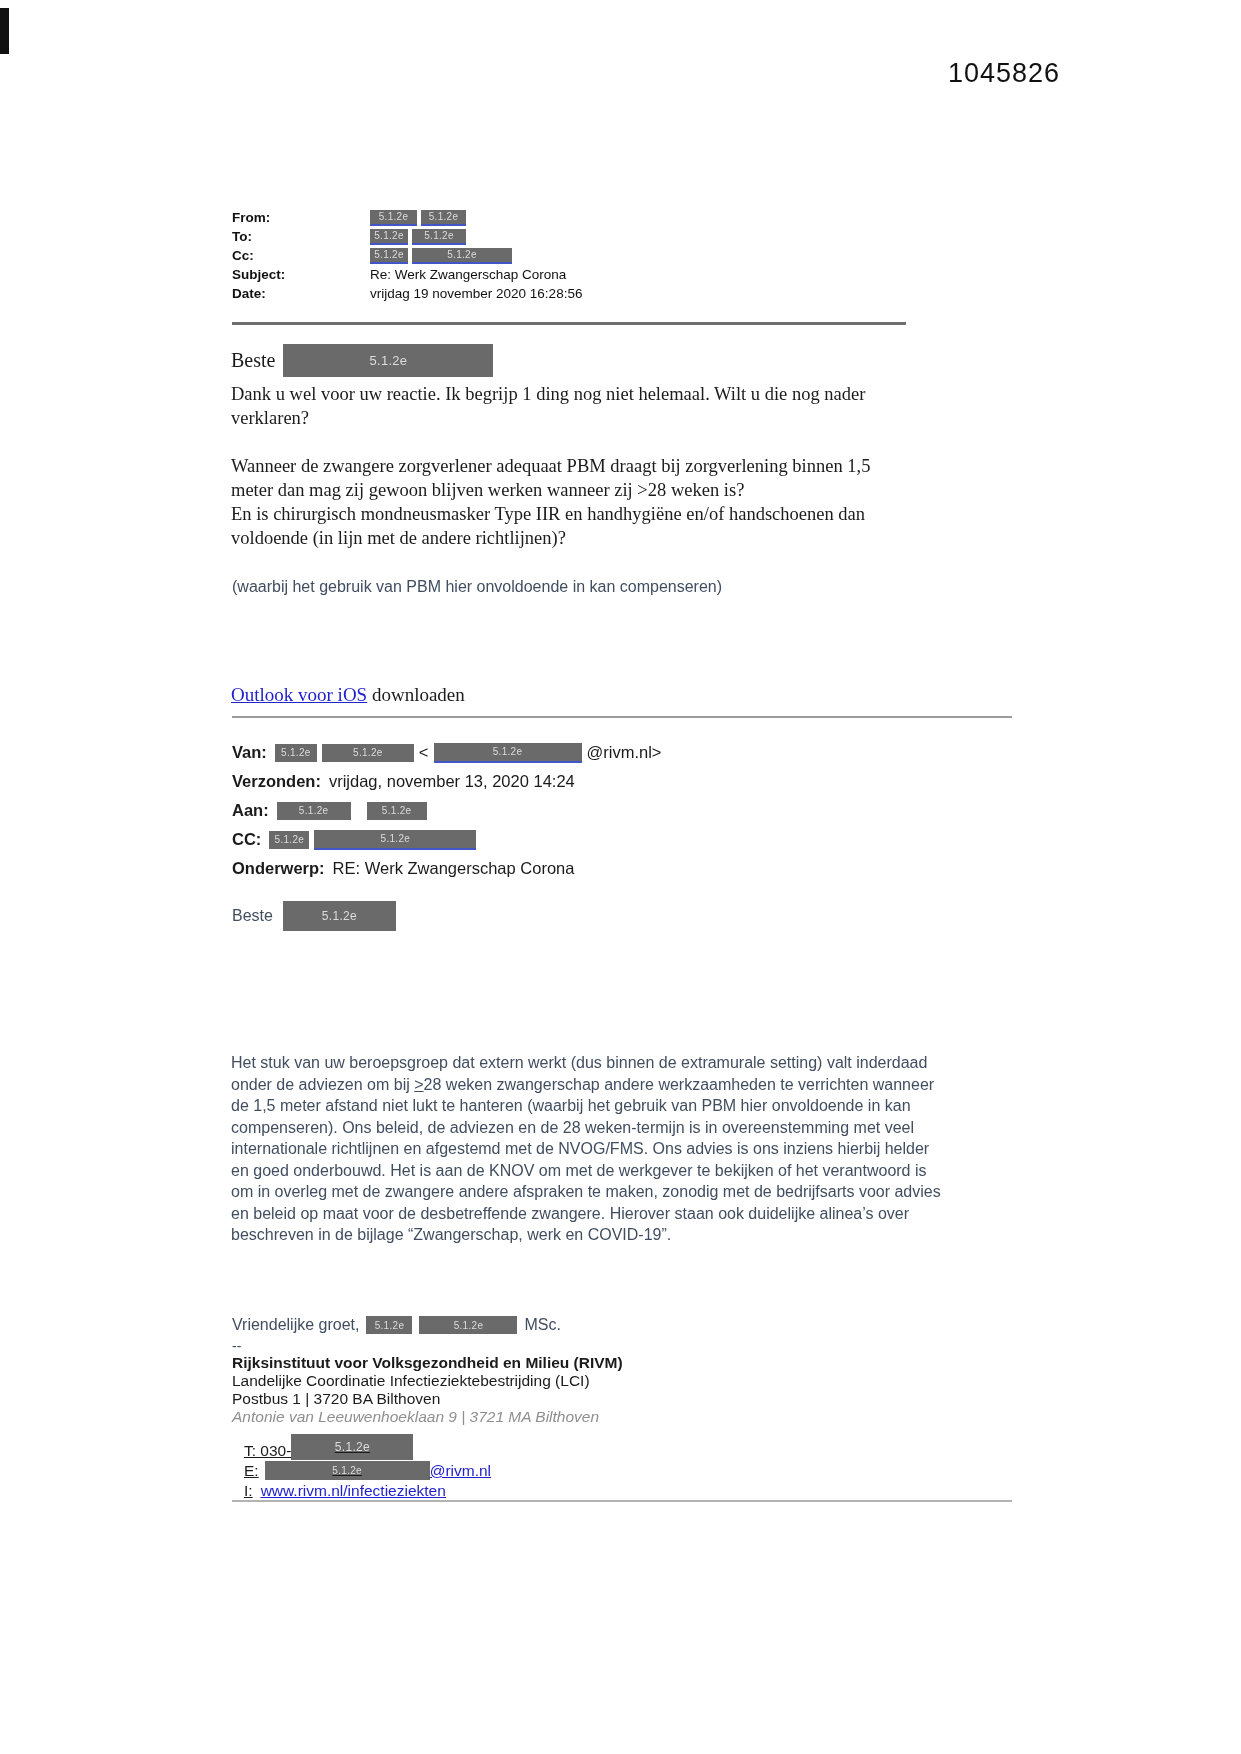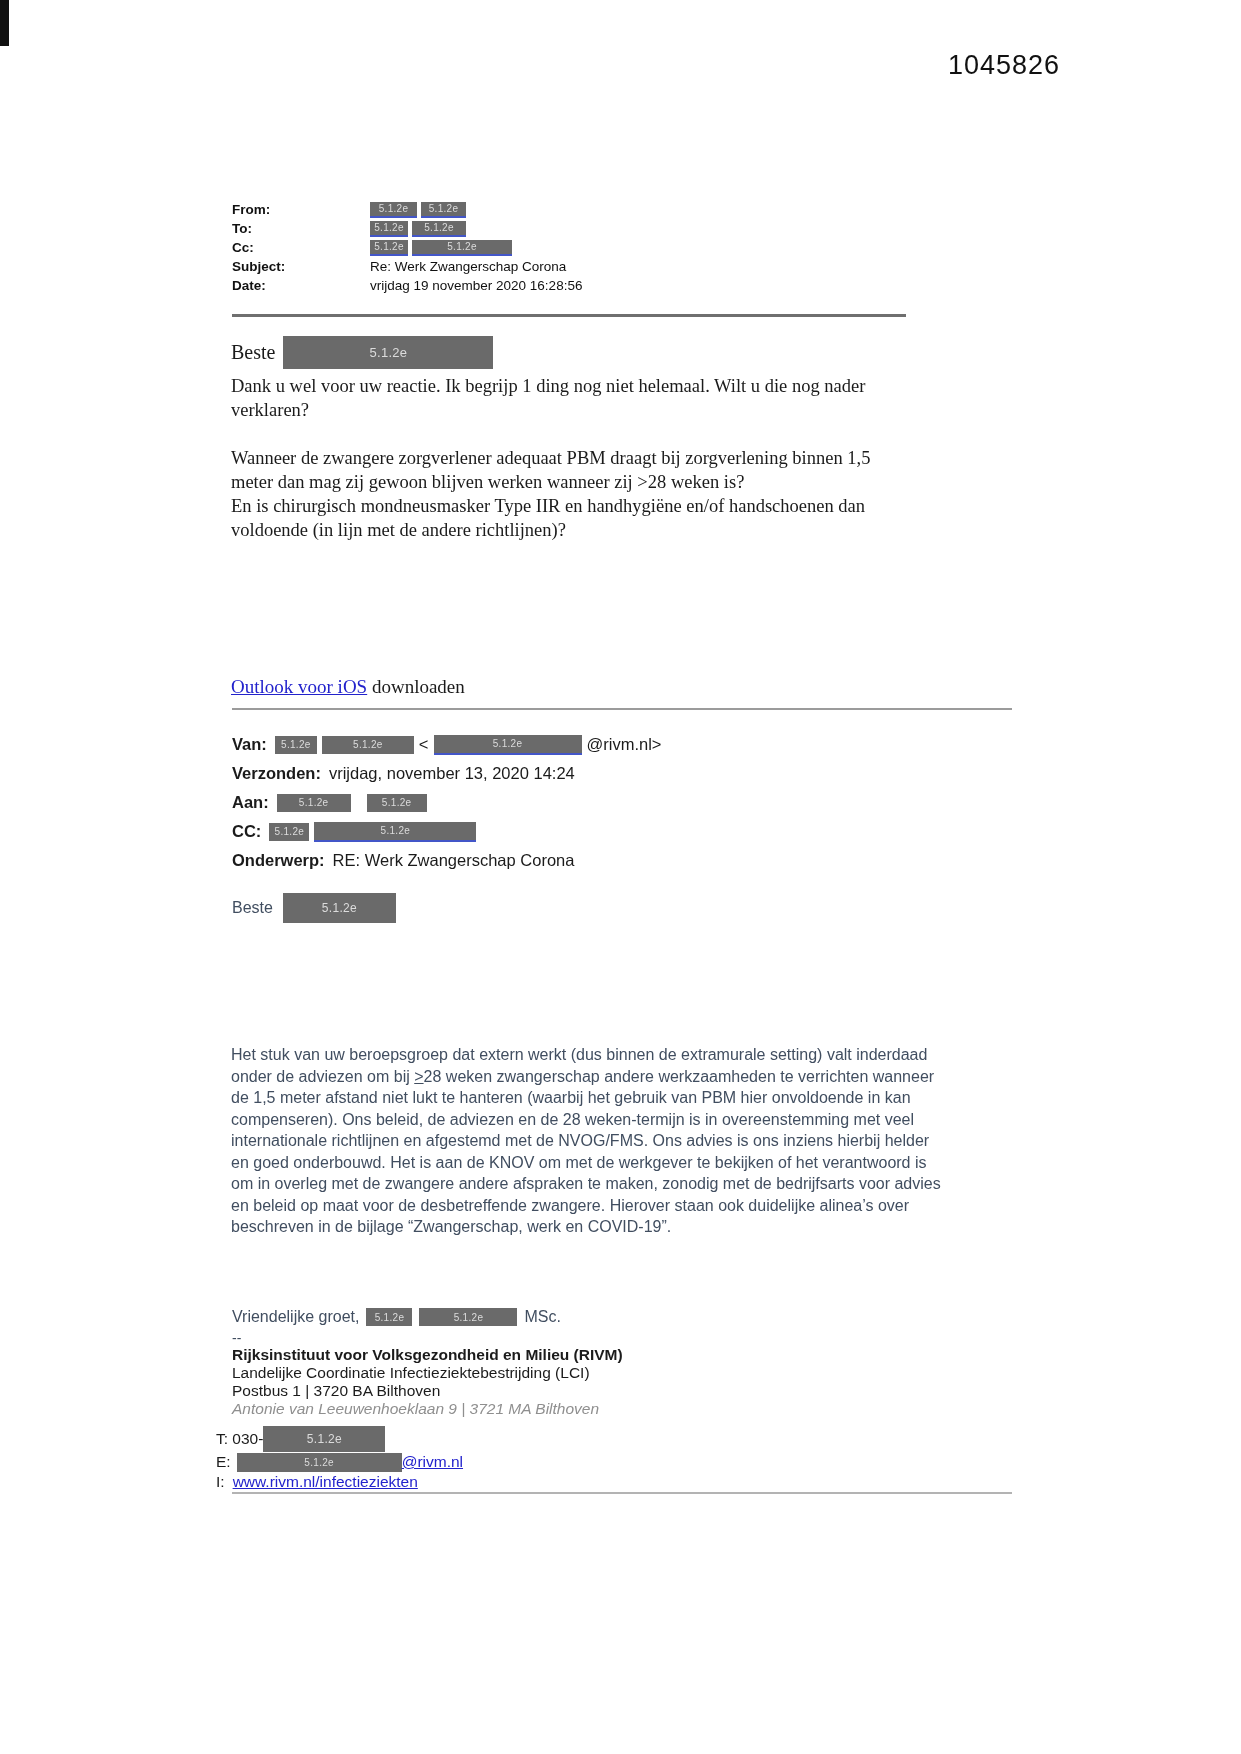--- a/index.html
+++ b/index.html
@@ -4,21 +4,21 @@
 <style>
   html,body{margin:0;padding:0;background:#ffffff;}
   .page{
     position:relative;
     width:1241px;height:1754px;
     background:#ffffff;
     font-family:"Liberation Sans",sans-serif;
     color:#1a1a1a;
     overflow:hidden;
   }
-  .abs{position:absolute;}
+  .abs{position:absolute;margin-top:8px;}
   .scan-artifact{left:0;top:0;width:9px;height:46px;background:#111;}
   .doc-number{left:940px;top:50px;width:120px;text-align:right;font-size:27px;color:#111;letter-spacing:1px;}
 
   
   .hdr1{left:232px;top:200px;font-size:13.5px;line-height:19px;color:#111;}
   .hdr1 .hrow{display:flex;height:19px;align-items:center;}
   .hdr1 .hlabel{width:138px;font-weight:bold;}
   .hdr1 .hval{display:flex;align-items:center;gap:4px;}
 
   .redact{
@@ -55,21 +55,21 @@
   .p-sans{left:231px;font-size:16px;color:#414e60;}
   .qpara1{top:948px;width:700px;line-height:20.2px;}
   .qpara2{top:1044px;width:710px;line-height:21.5px;}
   .geq{text-decoration:underline;}
 
   .closing{left:232px;top:1308px;display:flex;align-items:center;gap:7px;font-size:16px;}
   .divider{left:232px;top:1330px;font-size:14px;color:#414e60;}
   .sig{left:232px;top:1346px;font-size:15.5px;line-height:18px;color:#1b1b1b;}
   .sig .org-bold{font-weight:bold;}
   .sig .addr-gray{color:#8f8f8f;font-style:italic;}
-  .sigrow{left:216px;display:flex;align-items:center;font-size:15.5px;color:#1b1b1b;}
+  .sigrow{left:244px;display:flex;align-items:flex-end;font-size:15.5px;color:#1b1b1b;text-decoration:underline;}
   .trow{top:1426px;height:26px;}
   .erow{top:1452px;height:20px;}
   .irow{top:1472px;height:20px;}
 </style>
 </head>
 <body>
 
 <div class="page">
 
   <div class="abs scan-artifact"></div>
@@ -114,20 +114,21 @@
     <span class="redact" style="width:210px;height:33px;font-size:13px;">5.1.2e</span>
   </div>
 
   <div class="abs serif p-serif para1">Dank u wel voor uw reactie. Ik begrijp 1 ding nog niet helemaal. Wilt u die nog nader verklaren?</div>
 
   <div class="abs serif p-serif para2">
     <span>Wanneer de zwangere zorgverlener adequaat PBM draagt bij zorgverlening binnen 1,5 meter dan mag zij gewoon blijven werken wanneer zij &gt;28 weken is?</span><br>
     <span>En is chirurgisch mondneusmasker Type IIR en handhygiëne en/of handschoenen dan voldoende (in lijn met de andere richtlijnen)?</span>
   </div>
 
+  <div class="abs note-line">(waarbij het gebruik van PBM hier onvoldoende in kan compenseren)</div>
 
   <div class="abs serif outlook">
     <a class="link">Outlook voor iOS</a><span> downloaden</span>
   </div>
 
   <div class="abs rule2"></div>
 
   <div class="abs hdr2">
     <div class="hrow">
       <span class="hlabel">Van:</span>

